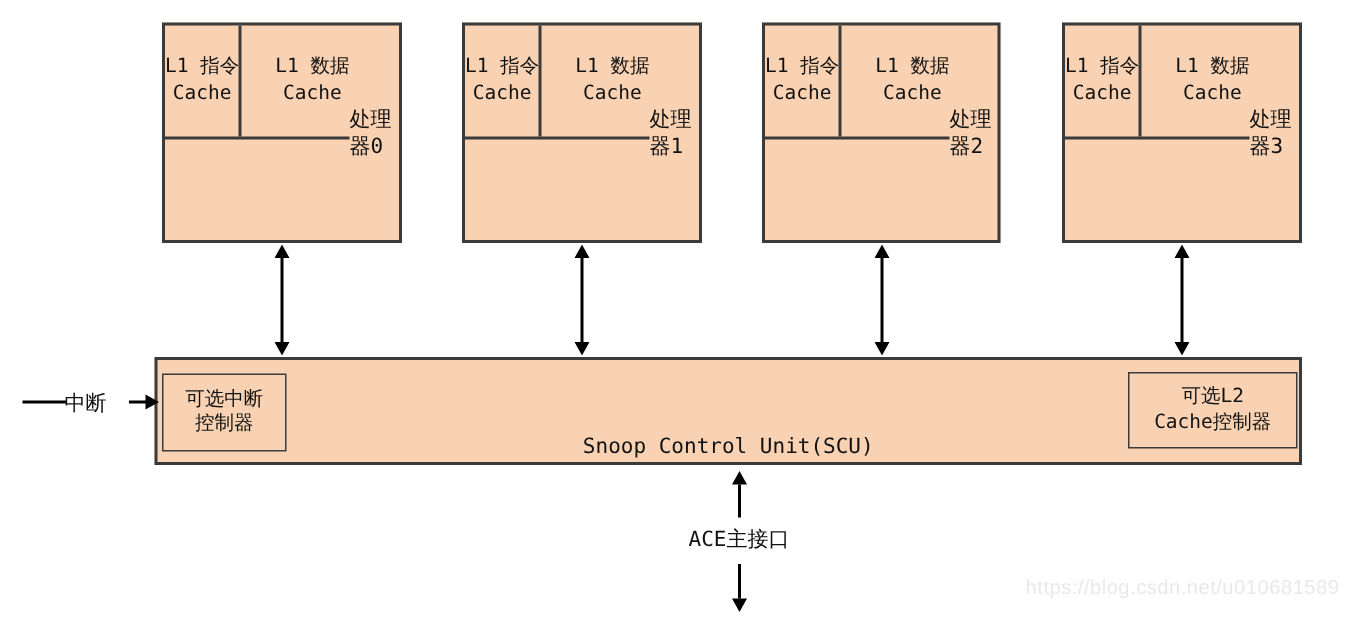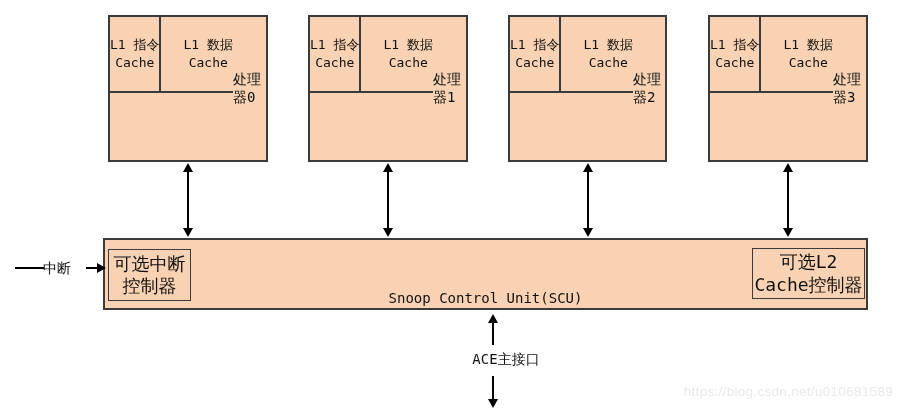--- a/index.html
+++ b/index.html
@@ -37,29 +37,29 @@
   
   .scu-bar{
     position:absolute;left:103px;top:238px;width:765px;height:72px;box-sizing:border-box;
     border:2px solid var(--border);background:var(--fill);
     display:flex;align-items:center;justify-content:center;
   }
   .scu-label{font-size:14px;margin-top:48px;}
   .opt-box{
     position:absolute;box-sizing:border-box;border:1.5px solid var(--border);background:var(--fill);
     display:flex;flex-direction:column;align-items:center;justify-content:center;
-    font-size:18px;line-height:1.25;text-align:center;
+    font-size:13px;line-height:1.25;text-align:center;
   }
   .opt-int{left:3px;top:9px;width:83px;height:52px;}
   .opt-l2{left:647px;top:8px;width:113px;height:51px;}
   
   .h-shaft{position:absolute;height:2px;background:var(--arrow);}
   .int-label{position:absolute;left:43px;top:260px;width:44px;text-align:left;font-size:14px;}
   
-  .ace-label{position:absolute;left:459px;top:351px;width:94px;text-align:center;font-size:14px;}
+  .ace-label{position:absolute;left:459px;top:351px;width:94px;text-align:left;font-size:14px;}
   
   .watermark{
     position:absolute;right:6px;top:384px;font-size:13.5px;color:var(--watermark);
     font-family:"Liberation Sans","DejaVu Sans",sans-serif;letter-spacing:.3px;
   }
 </style>
 </head>
 <body>
 
 <div class="canvas">

